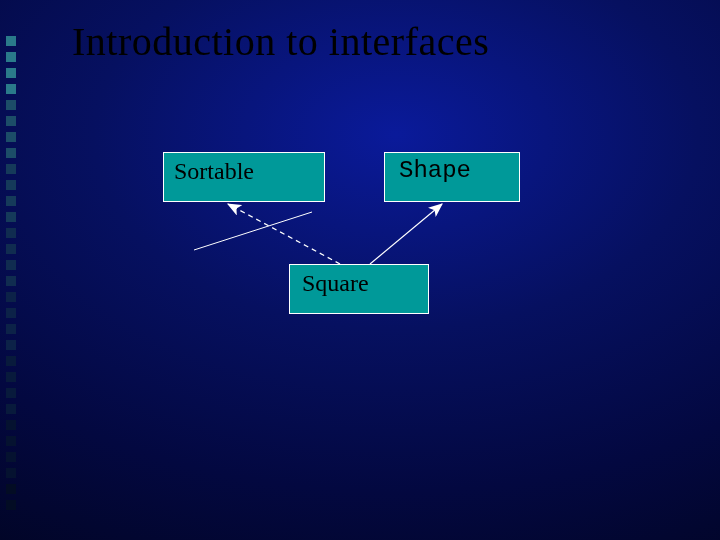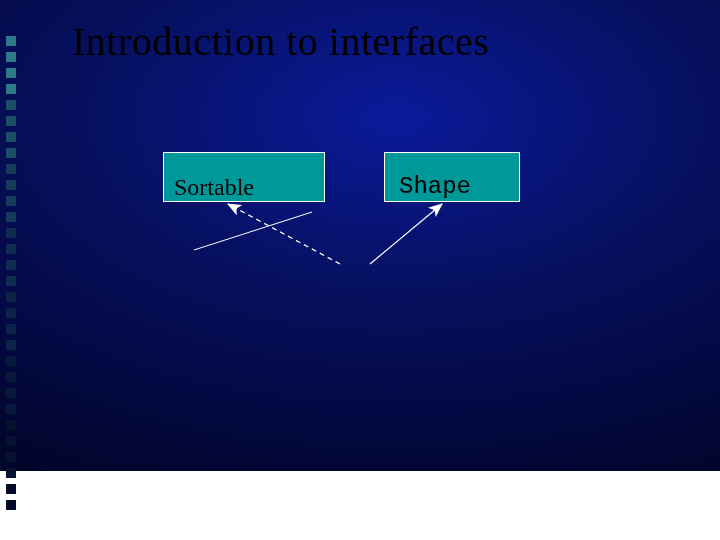--- a/index.html
+++ b/index.html
@@ -6,39 +6,39 @@
     margin: 0;
     padding: 0;
     width: 720px;
     height: 540px;
     overflow: hidden;
     font-family: "Times New Roman", Times, serif;
   }
   .slide {
     position: relative;
     width: 720px;
-    height: 471px;
+    height: 540px;
     background: radial-gradient(ellipse 140% 120% at 55% 25%, #0a1a9a 0%, #061060 30%, #030840 55%, #010420 80%, #000008 100%);
   }
   .title {
     position: absolute;
     left: 72px;
     top: 18px;
     font-size: 40px;
     color: #000000;
     letter-spacing: 0.5px;
   }
   .box {
     position: absolute;
     background: #009999;
     border: 1px solid #ffffff;
     box-sizing: border-box;
     color: #000000;
     font-size: 24px;
-    padding: 20px 10px;
+    padding: 4px 10px;
     line-height: 1.2;
   }
   .box.sortable { left: 163px; top: 152px; width: 162px; height: 50px; }
   .box.shape    { left: 384px; top: 152px; width: 136px; height: 50px; padding-left: 14px; font-family: Liberation Mono, monospace; }
   .box.square   { left: 289px; top: 264px; width: 140px; height: 50px; padding-left: 12px; }
   .svg-layer {
     position: absolute;
     left: 0;
     top: 0;
     width: 720px;
@@ -110,14 +110,17 @@
     <line x1="370" y1="264" x2="442" y2="204" stroke="#ffffff" stroke-width="1.2" marker-end="url(#ah-solid)"></line>
     <line x1="194" y1="250" x2="312" y2="212" stroke="#ffffff" stroke-width="1"></line>
   </svg>
 
   <div class="box sortable">
     <span>Sortable</span>
   </div>
   <div class="box shape">
     <span>Shape</span>
   </div>
+  <div class="box square">
+    <span>Square</span>
+  </div>
 
 </div>
 
 </body></html>

